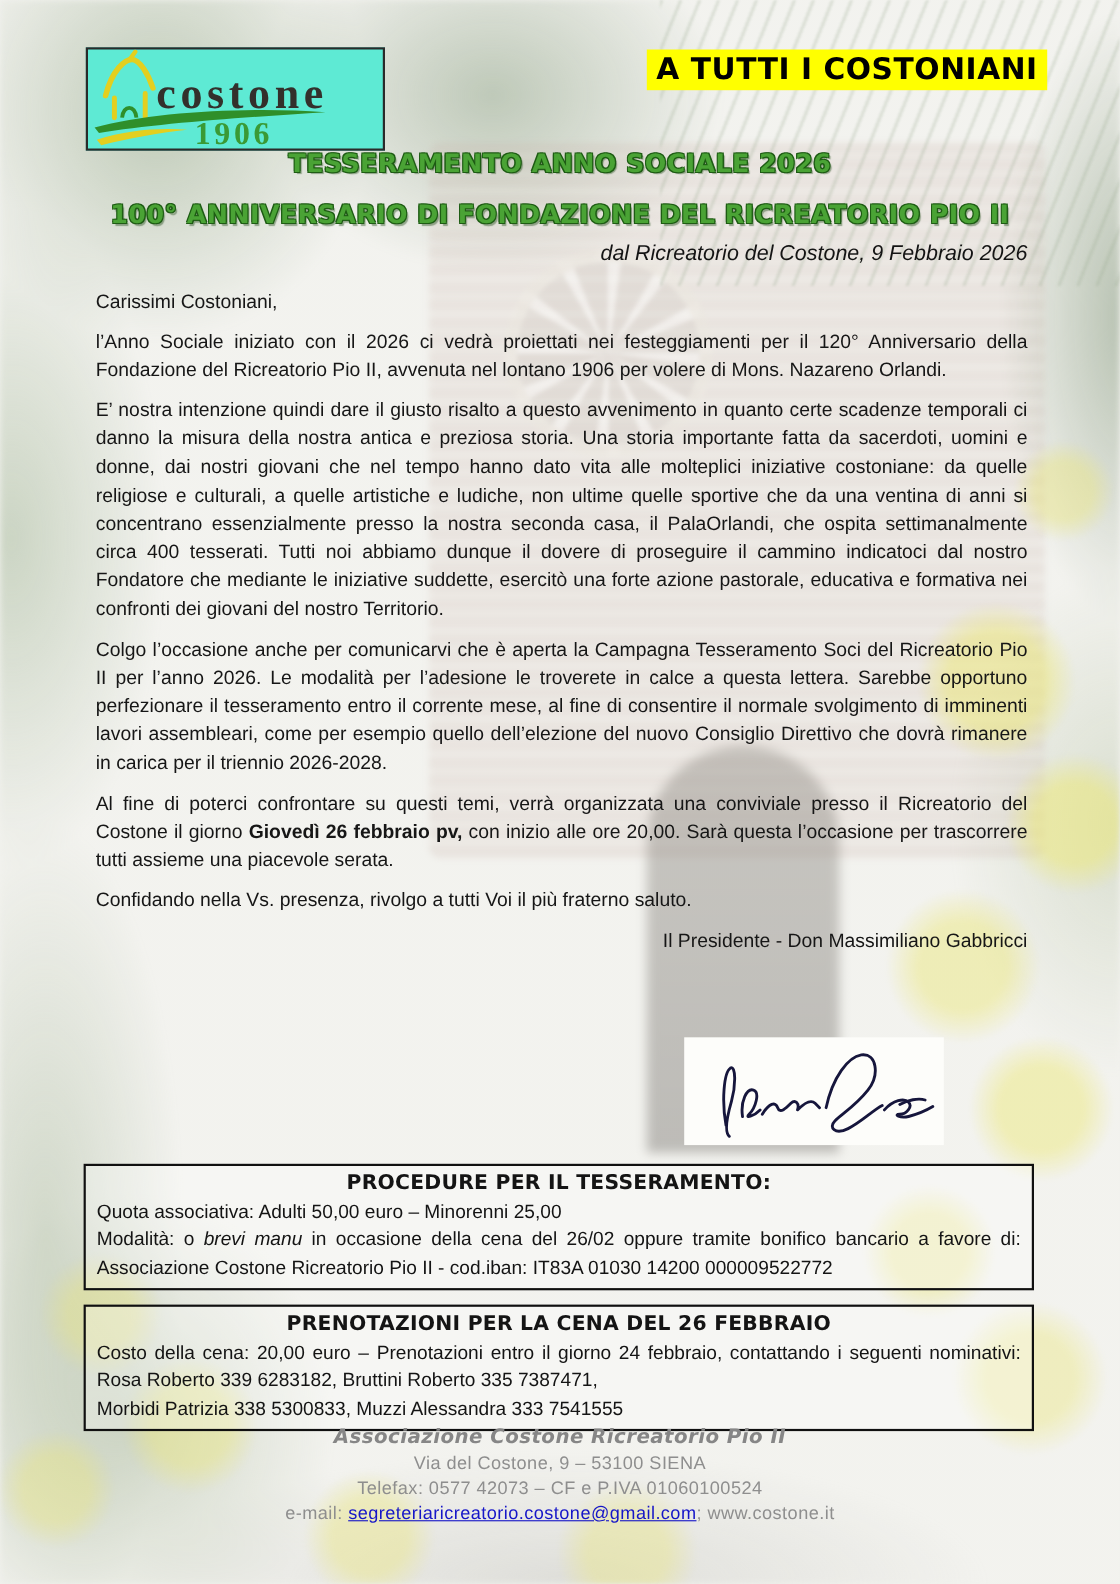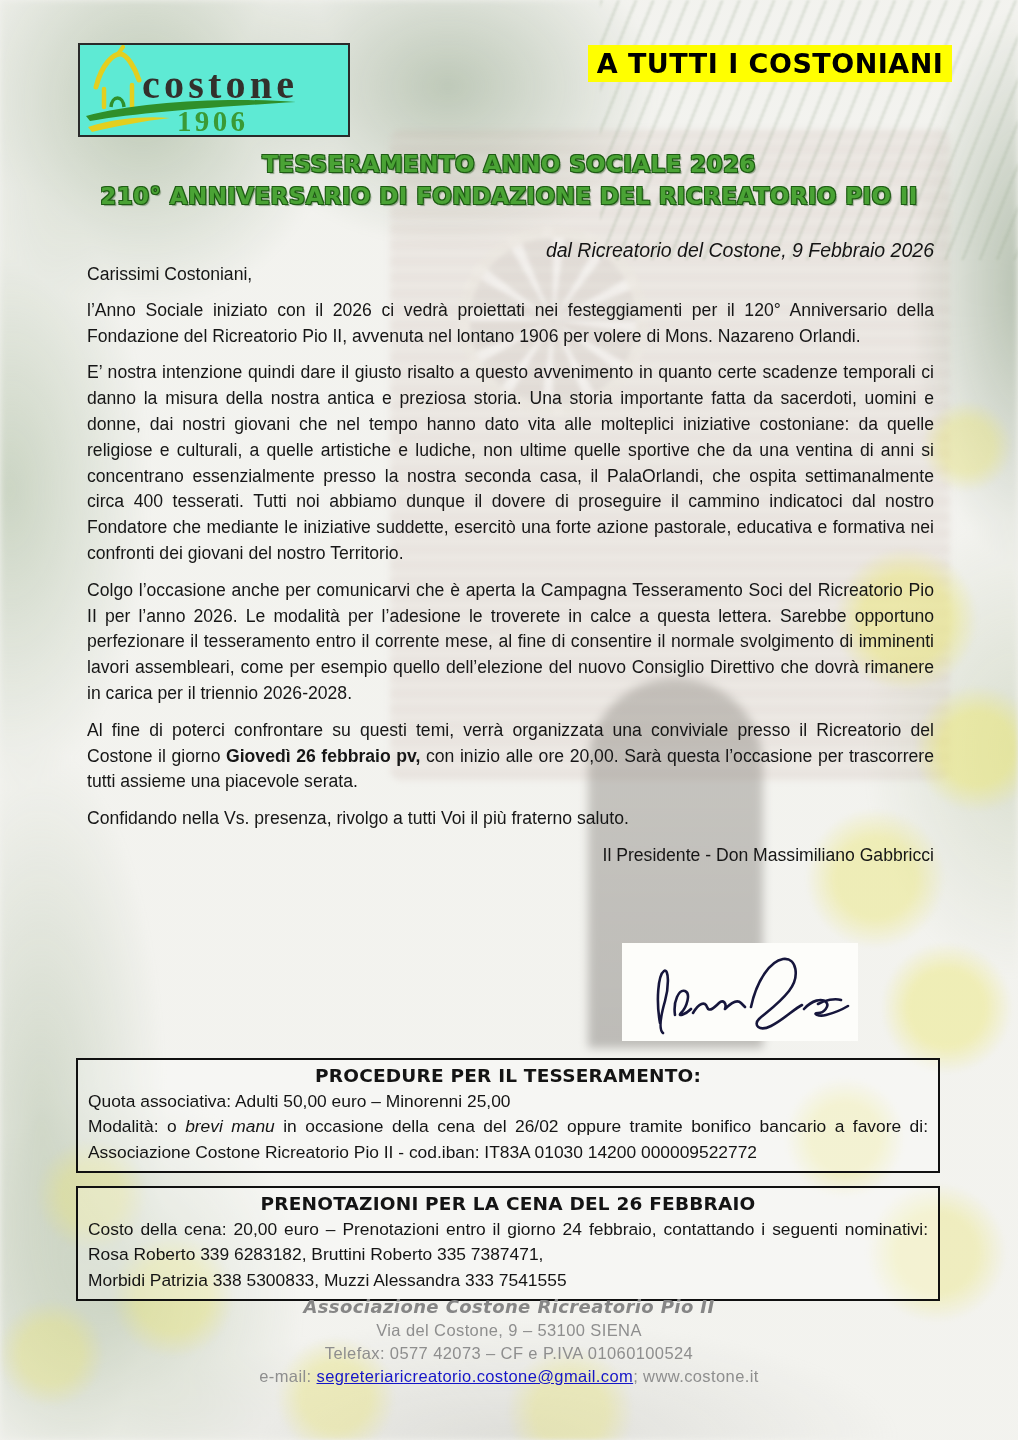--- a/index.html
+++ b/index.html
@@ -80,24 +80,24 @@
     font-weight:bold;font-size:27px;letter-spacing:.5px;color:#000;
     font-family:"DejaVu Sans",sans-serif;white-space:nowrap;
   }
   .green-title{
     position:absolute;left:0;width:1018px;text-align:center;
     font-family:"DejaVu Sans",sans-serif;font-weight:bold;font-size:23px;letter-spacing:.4px;
     color:#4aa335;
     text-shadow:-1px -1px 0 #1e5c14, 1px -1px 0 #1e5c14, -1px 1px 0 #1e5c14, 1px 1px 0 #1e5c14, 2px 2px 1px rgba(40,80,30,.45);
     white-space:nowrap;
   }
-  .title-1{top:151px;}
+  .title-1{top:136px;}
   .title-2{top:183px;}
   .dateline{
-    position:absolute;right:84px;top:239px;
+    position:absolute;right:84px;top:219px;
     font-style:italic;font-size:19.5px;color:#141414;
   }
   
   .letter{
     position:absolute;left:87px;top:262px;width:847px;
     font-size:17.6px;line-height:25.8px;color:#161616;
   }
   .letter .salutation{margin:0 0 10px 0;}
   .letter p{margin:0 0 11px 0;text-align:justify;}
   .letter .no-justify{text-align:left;}
@@ -156,21 +156,21 @@
     <text x="62" y="53" font-family="Liberation Serif, serif" font-size="40" fill="#33302c" textLength="152" data-interactable="false">costone</text>
     <text x="97" y="86" font-family="Liberation Serif, serif" font-size="29" fill="#3a9a35" textLength="68" data-interactable="false">1906</text>
   </svg>
 </div>
 
 <div class="banner-wrap" data-interactable="false">
   <span class="banner-inner" data-interactable="false">A TUTTI I COSTONIANI</span>
 </div>
 
 <div class="green-title title-1" data-interactable="false">TESSERAMENTO ANNO SOCIALE 2026</div>
-<div class="green-title title-2" data-interactable="false">210° ANNIVERSARIO DI FONDAZIONE DEL RICREATORIO PIO II</div>
+<div class="green-title title-2" data-interactable="false">100° ANNIVERSARIO DI FONDAZIONE DEL RICREATORIO PIO II</div>
 
 <div class="dateline" data-interactable="false">dal Ricreatorio del Costone, 9 Febbraio 2026</div>
 
 <div class="letter" data-interactable="false">
   <p class="salutation no-justify" data-interactable="false">Carissimi Costoniani,</p>
   <p data-interactable="false">l’Anno Sociale iniziato con il 2026 ci vedrà proiettati nei festeggiamenti per il 120° Anniversario della Fondazione del Ricreatorio Pio II, avvenuta nel lontano 1906 per volere di Mons. Nazareno Orlandi.</p>
   <p data-interactable="false">E’ nostra intenzione quindi dare il giusto risalto a questo avvenimento in quanto certe scadenze temporali ci danno la misura della nostra antica e preziosa storia. Una storia importante fatta da sacerdoti, uomini e donne, dai nostri giovani che nel tempo hanno dato vita alle molteplici iniziative costoniane: da quelle religiose e culturali, a quelle artistiche e ludiche, non ultime quelle sportive che da una ventina di anni si concentrano essenzialmente presso la nostra seconda casa, il PalaOrlandi, che ospita settimanalmente circa 400 tesserati. Tutti noi abbiamo dunque il dovere di proseguire il cammino indicatoci dal nostro Fondatore che mediante le iniziative suddette, esercitò una forte azione pastorale, educativa e formativa nei confronti dei giovani del nostro Territorio.</p>
   <p data-interactable="false">Colgo l’occasione anche per comunicarvi che è aperta la Campagna Tesseramento Soci del Ricreatorio Pio II per l’anno 2026. Le modalità per l’adesione le troverete in calce a questa lettera. Sarebbe opportuno perfezionare il tesseramento entro il corrente mese, al fine di consentire il normale svolgimento di imminenti lavori assembleari, come per esempio quello dell’elezione del nuovo Consiglio Direttivo che dovrà rimanere in carica per il triennio 2026-2028.</p>
   <p data-interactable="false"><span data-interactable="false">Al fine di poterci confrontare su questi temi, verrà organizzata una conviviale presso il Ricreatorio del Costone il giorno </span><span class="bold" data-interactable="false">Giovedì 26 febbraio pv,</span><span data-interactable="false"> con inizio alle ore 20,00. Sarà questa l’occasione per trascorrere tutti assieme una piacevole serata.</span></p>
   <p class="no-justify" data-interactable="false">Confidando nella Vs. presenza, rivolgo a tutti Voi il più fraterno saluto.</p>

